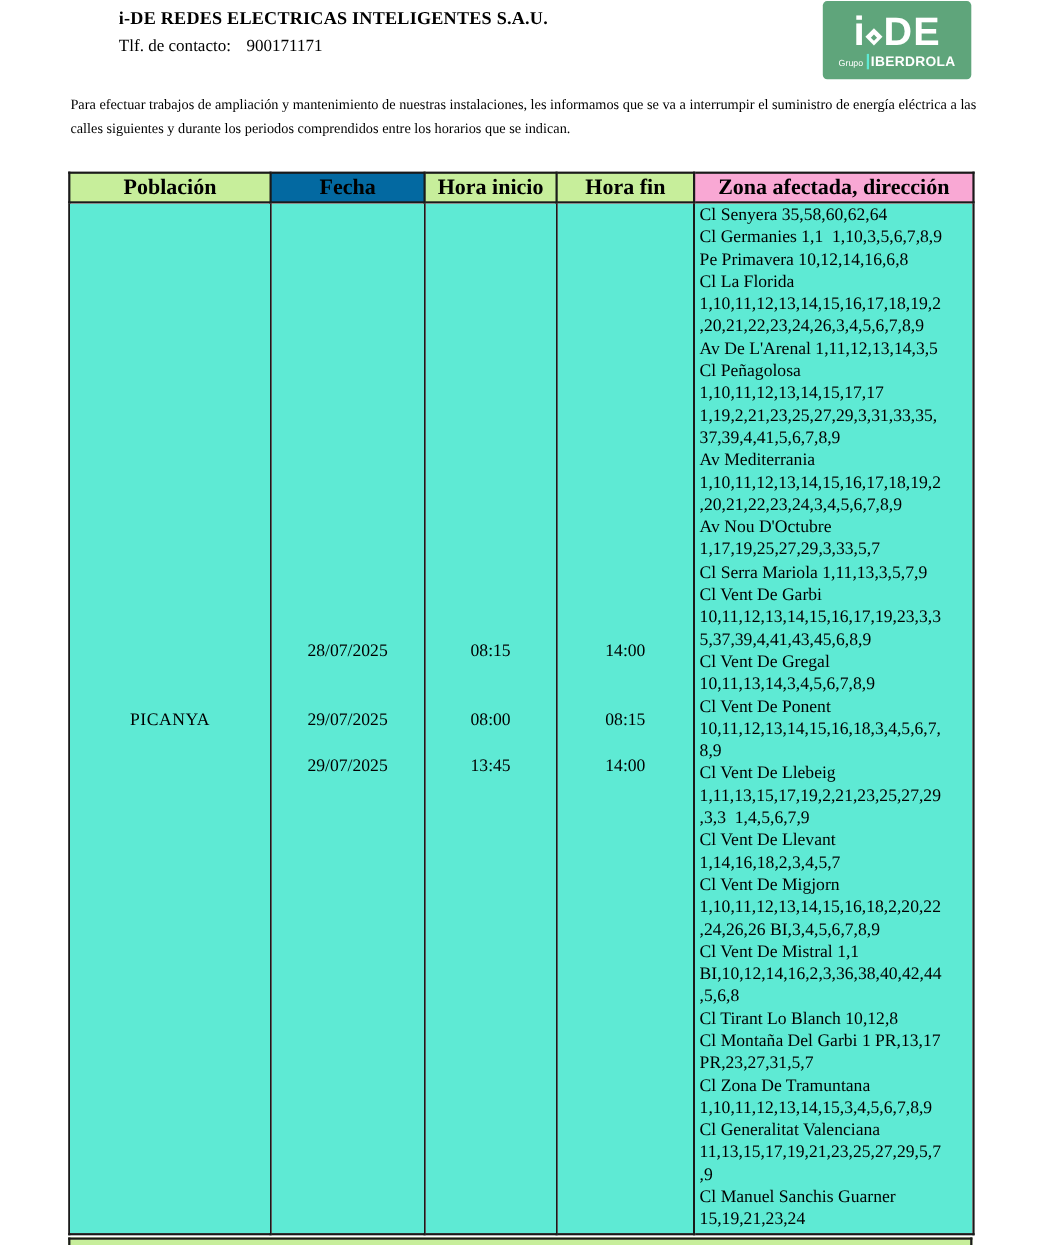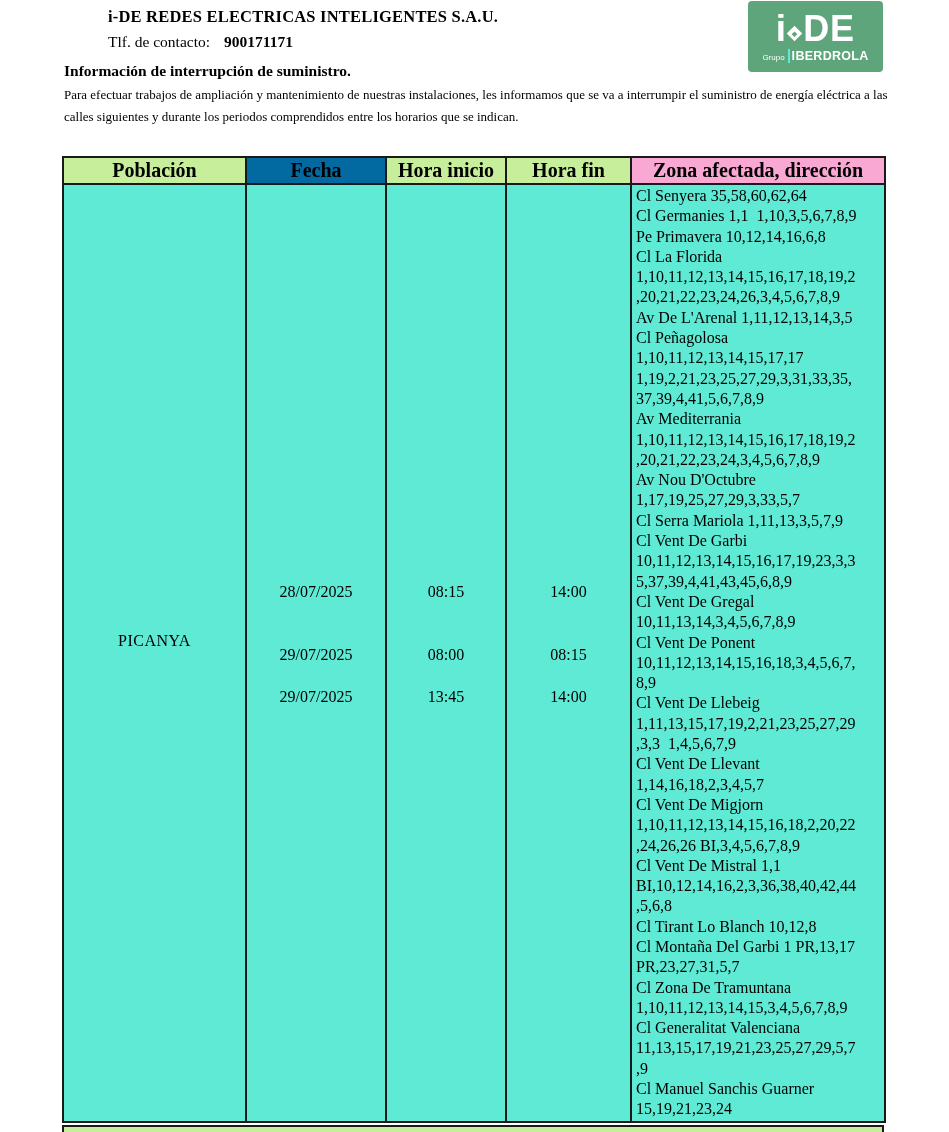--- a/index.html
+++ b/index.html
@@ -15,21 +15,21 @@
 
   
   .company-name {
     position:absolute; left:108px; top:7px;
     font-size:16.5px; font-weight:bold; letter-spacing:.2px;
   }
   .contact-line {
     position:absolute; left:108px; top:33px;
     font-size:15.5px;
   }
-  .contact-line .phone { font-weight:bold; margin-left:14px; }
+  .contact-line .phone { font-weight:normal; margin-left:14px; }
 
   
   .logo {
     position:absolute; left:748px; top:1px;
     width:135px; height:71px;
     border-radius:4px;
     display:flex; flex-direction:column;
     align-items:center; justify-content:center;
     color:#fff;
     font-family:"Liberation Sans", sans-serif;
@@ -83,21 +83,21 @@
     height:938px;
     background:#5eead4;
   }
   .sched-entry {
     position:absolute; left:0; width:100%;
     text-align:center;
     transform:translateY(-50%);
     white-space:pre;
   }
   .poblacion-value {
-    position:absolute; left:0; width:100%; top:456px;
+    position:absolute; left:0; width:100%; top:470px;
     text-align:center; transform:translateY(-50%);
     letter-spacing:.5px;
   }
   .zona-cell { padding:1px 2px 0 4px; }
   .zona-line {
     white-space:pre;
     font-size:16px;
     line-height:20.3px;
   }
 
@@ -127,21 +127,20 @@
           <span class="logo-diamond-inner" style="background: rgb(95, 165, 123);"></span>
         </span>
       <span class="logo-de">DE</span>
     </div>
     <div class="logo-sub">
       <span class="logo-grupo">Grupo</span>
       <span class="logo-iberdrola">IBERDROLA</span>
     </div>
   </div>
 
-  <div class="section-title">Información de interrupción de suministro.</div>
 
   <p class="intro">Para efectuar trabajos de ampliación y mantenimiento de nuestras instalaciones, les informamos que se va a interrumpir el suministro de energía eléctrica a las calles siguientes y durante los periodos comprendidos entre los horarios que se indican.</p>
 
   <table class="doc-table">
     <colgroup>
       <col style="width:183px">
         <col style="width:140px">
         <col style="width:120px">
         <col style="width:125px">
         <col style="width:254px">

